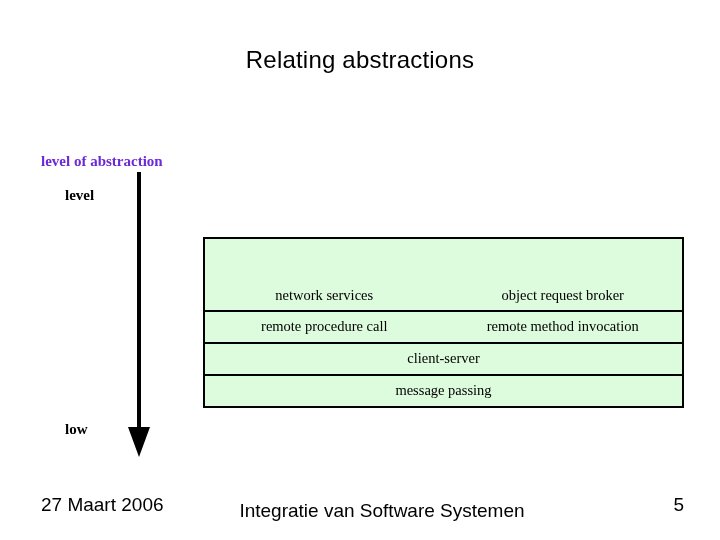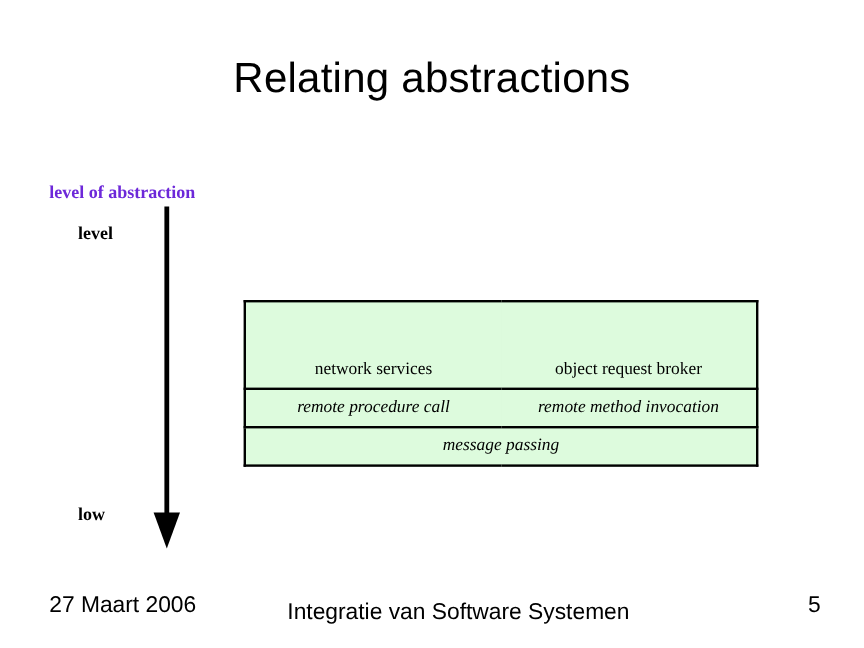--- a/index.html
+++ b/index.html
@@ -17,21 +17,21 @@
   }
 
   
   .slide-title {
     position: absolute;
     left: 0;
     top: 47px;
     width: 720px;
     text-align: center;
     font-family: "Liberation Sans", sans-serif;
-    font-size: 35px;
+    font-size: 24px;
     font-weight: 400;
     letter-spacing: 0.2px;
     color: #000000;
     line-height: 1.1;
     white-space: nowrap;
   }
 
   
   .axis-caption {
     position: absolute;
@@ -70,22 +70,22 @@
     left: 120px;
     top: 165px;
     width: 40px;
     height: 300px;
   }
 
   
   .stack-table {
     position: absolute;
     left: 203px;
-    top: 250px;
-    width: 429px;
+    top: 237px;
+    width: 481px;
     border-collapse: collapse;
     table-layout: fixed;
     background: #ddfbdd;
     border-radius: 32px;
   }
   .stack-table td {
     border: 2px solid #000000;
     background: #ddfbdd;
     font-family: "Liberation Serif", serif;
     font-size: 14.5px;
@@ -96,21 +96,20 @@
     padding: 0 2px 6px 2px;
     white-space: nowrap;
   }
   .stack-table tr.row-tall td {
     height: 65px;
   }
   .stack-table tr.row-std td {
     height: 28px;
     vertical-align: middle;
     padding-bottom: 2px;
-    font-style: italic;
   }
   
   .stack-table td.cell-left {
     border-right: none;
   }
   .stack-table td.cell-right {
     border-left: none;
   }
 
   
@@ -168,20 +167,23 @@
   <tbody>
     <tr class="row-tall">
       <td class="cell-left">network services</td>
       <td class="cell-right">object request broker</td>
     </tr>
     <tr class="row-std">
       <td class="cell-left">remote procedure call</td>
       <td class="cell-right">remote method invocation</td>
     </tr>
     <tr class="row-std">
+      <td colspan="2">client-server</td>
+    </tr>
+    <tr class="row-std">
       <td colspan="2">message passing</td>
     </tr>
   </tbody>
 </table>
 
 <div class="footer">
   <span class="footer-date">27 Maart 2006</span>
   <span class="footer-center">Integratie van Software Systemen</span>
   <span class="footer-page">5</span>
 </div>

